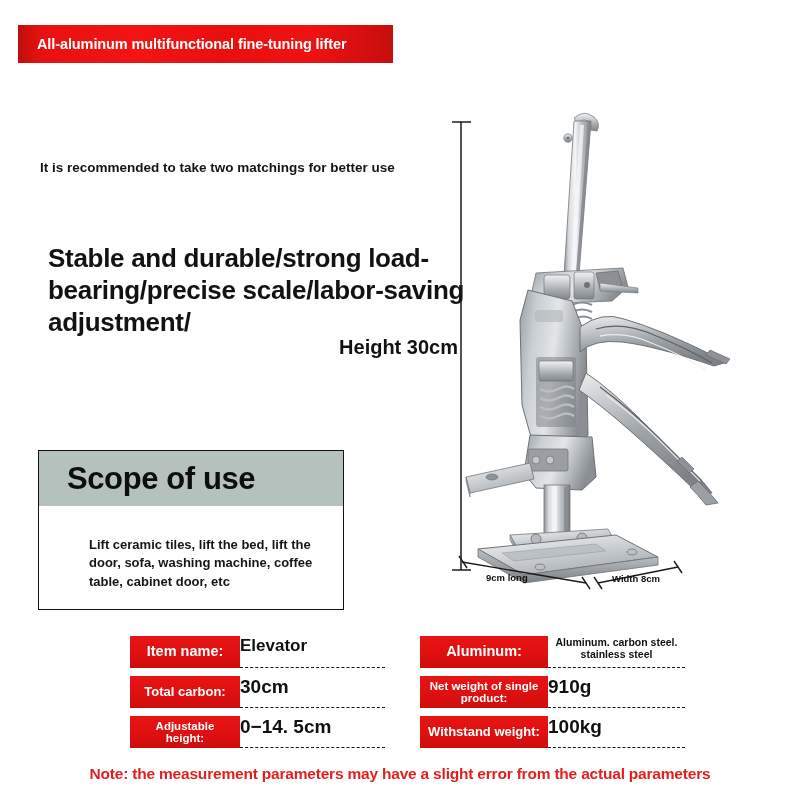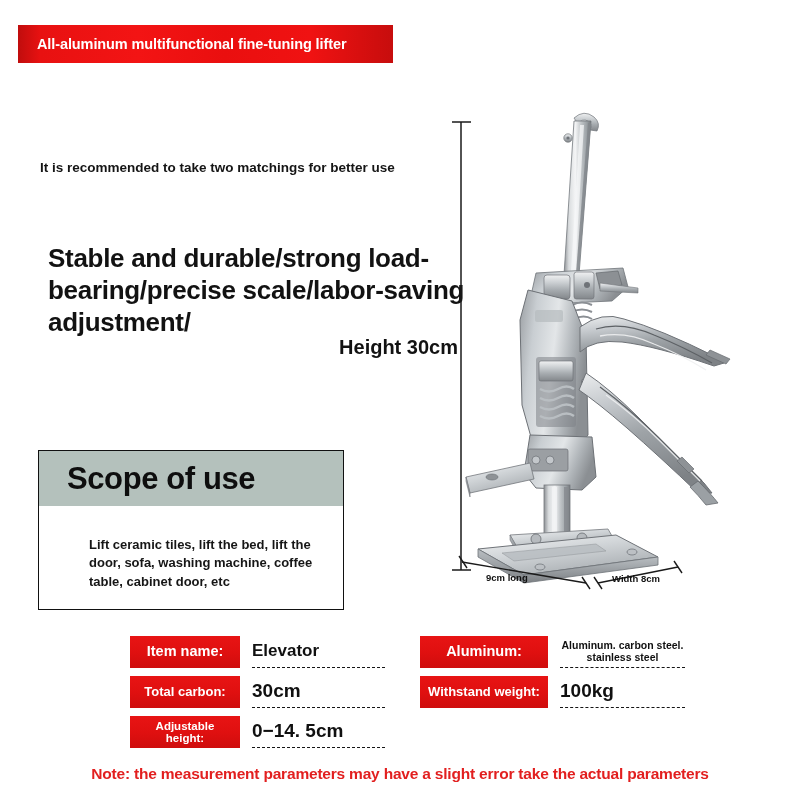--- a/index.html
+++ b/index.html
@@ -143,24 +143,23 @@
   }
   .spec-table.left  .spec-label { width: 110px; }
   .spec-table.right .spec-label { width: 128px; }
 
   .spec-label.sz-lg { font-size: 14.5px; }
   .spec-label.sz-md { font-size: 13px; }
   .spec-label.sz-sm { font-size: 11.5px; }
 
   .spec-value-wrap {
     flex: 1;
-    margin-left: 12px;
+    margin-left: 0;
     border-bottom: 1.7px dashed #151515;
     display: flex;
-    align-items: center;
     box-sizing: border-box;
     padding-bottom: 1px;
   }
   .spec-value {
     color: #101010;
     line-height: 1.18;
   }
   .spec-value.v-lg { font-size: 17px; font-weight: bold; }
   .spec-value.v-xl { font-size: 19px; font-weight: bold; }
   .spec-value.v-sm { font-size: 10.5px; font-weight: bold; text-align: center; width: 100%; }
@@ -397,20 +396,26 @@
 </div>
 
 <div class="spec-table right">
   <div class="spec-row">
     <div class="spec-label sz-lg">Aluminum:</div>
     <div class="spec-value-wrap">
       <span class="spec-value v-sm">Aluminum. carbon steel. stainless steel</span>
     </div>
   </div>
   <div class="spec-row">
+    <div class="spec-label sz-sm">Net weight of single product:</div>
+    <div class="spec-value-wrap">
+      <span class="spec-value v-xl">910g</span>
+    </div>
+  </div>
+  <div class="spec-row">
     <div class="spec-label sz-md">Withstand weight:</div>
     <div class="spec-value-wrap">
       <span class="spec-value v-xl">100kg</span>
     </div>
   </div>
 </div>
 
-<div class="bottom-note">Note: the measurement parameters may have a slight error take the actual parameters</div>
+<div class="bottom-note">Note: the measurement parameters may have a slight error from the actual parameters</div>
 
 </body></html>

